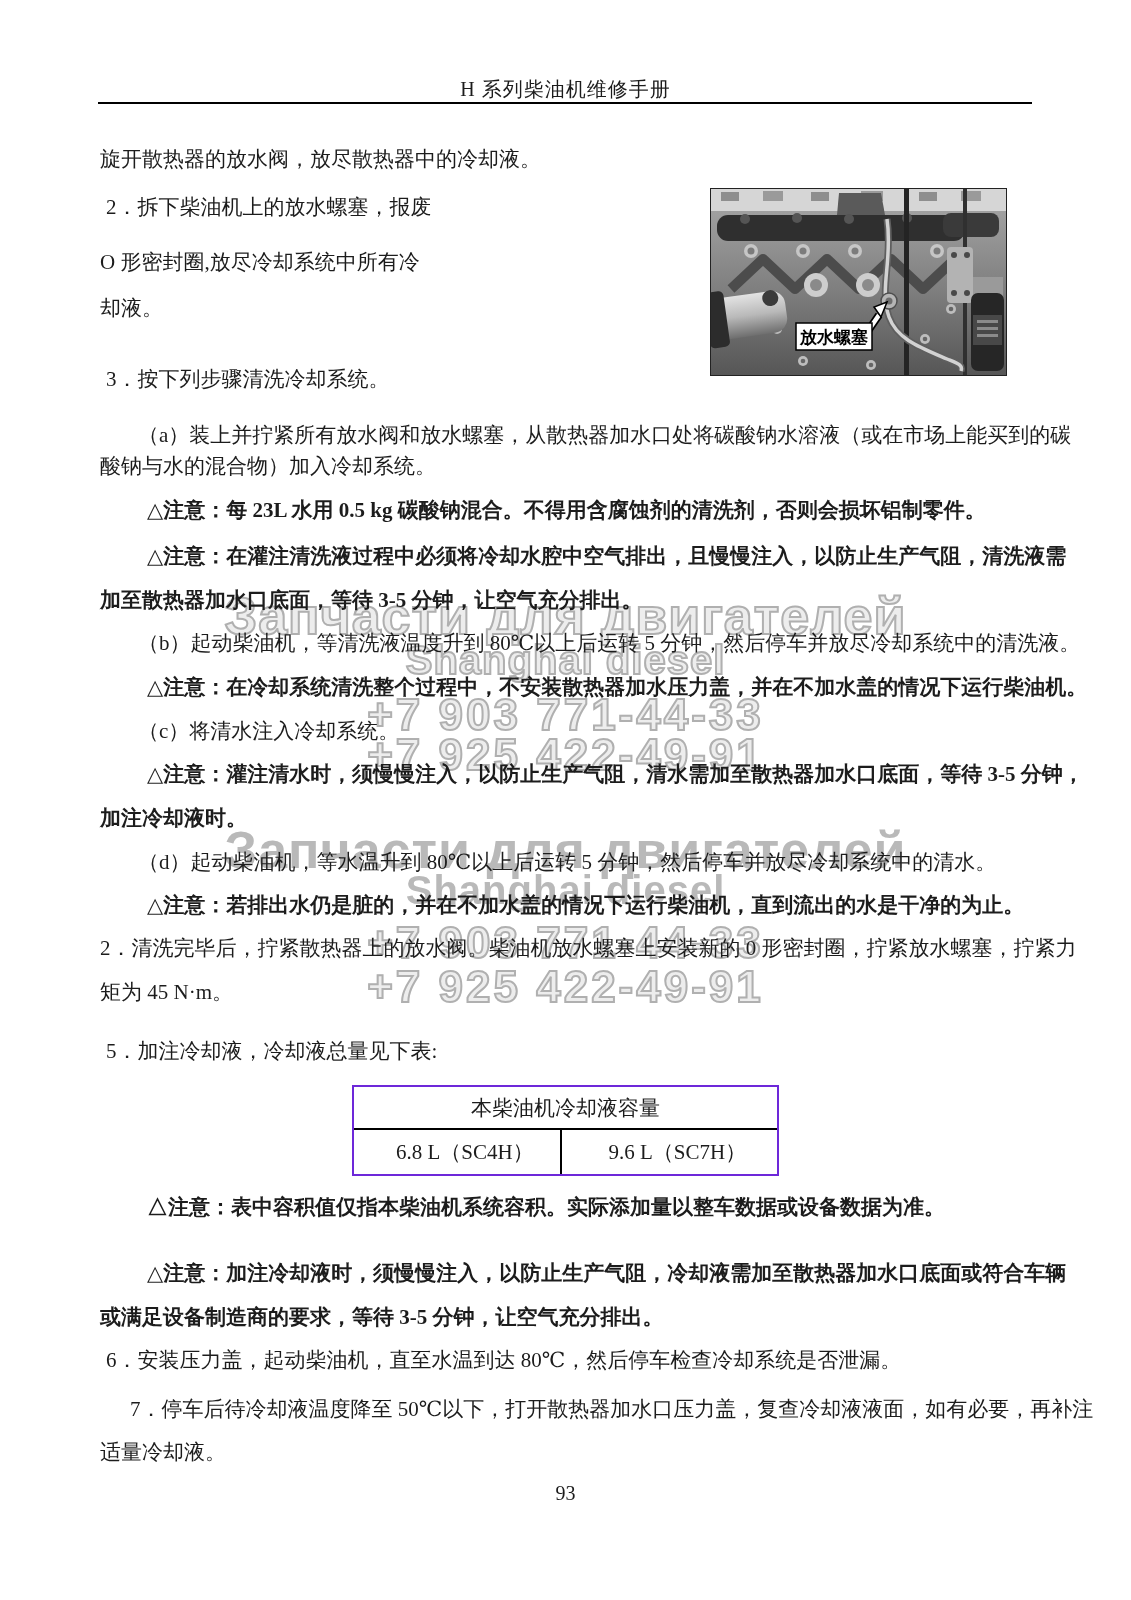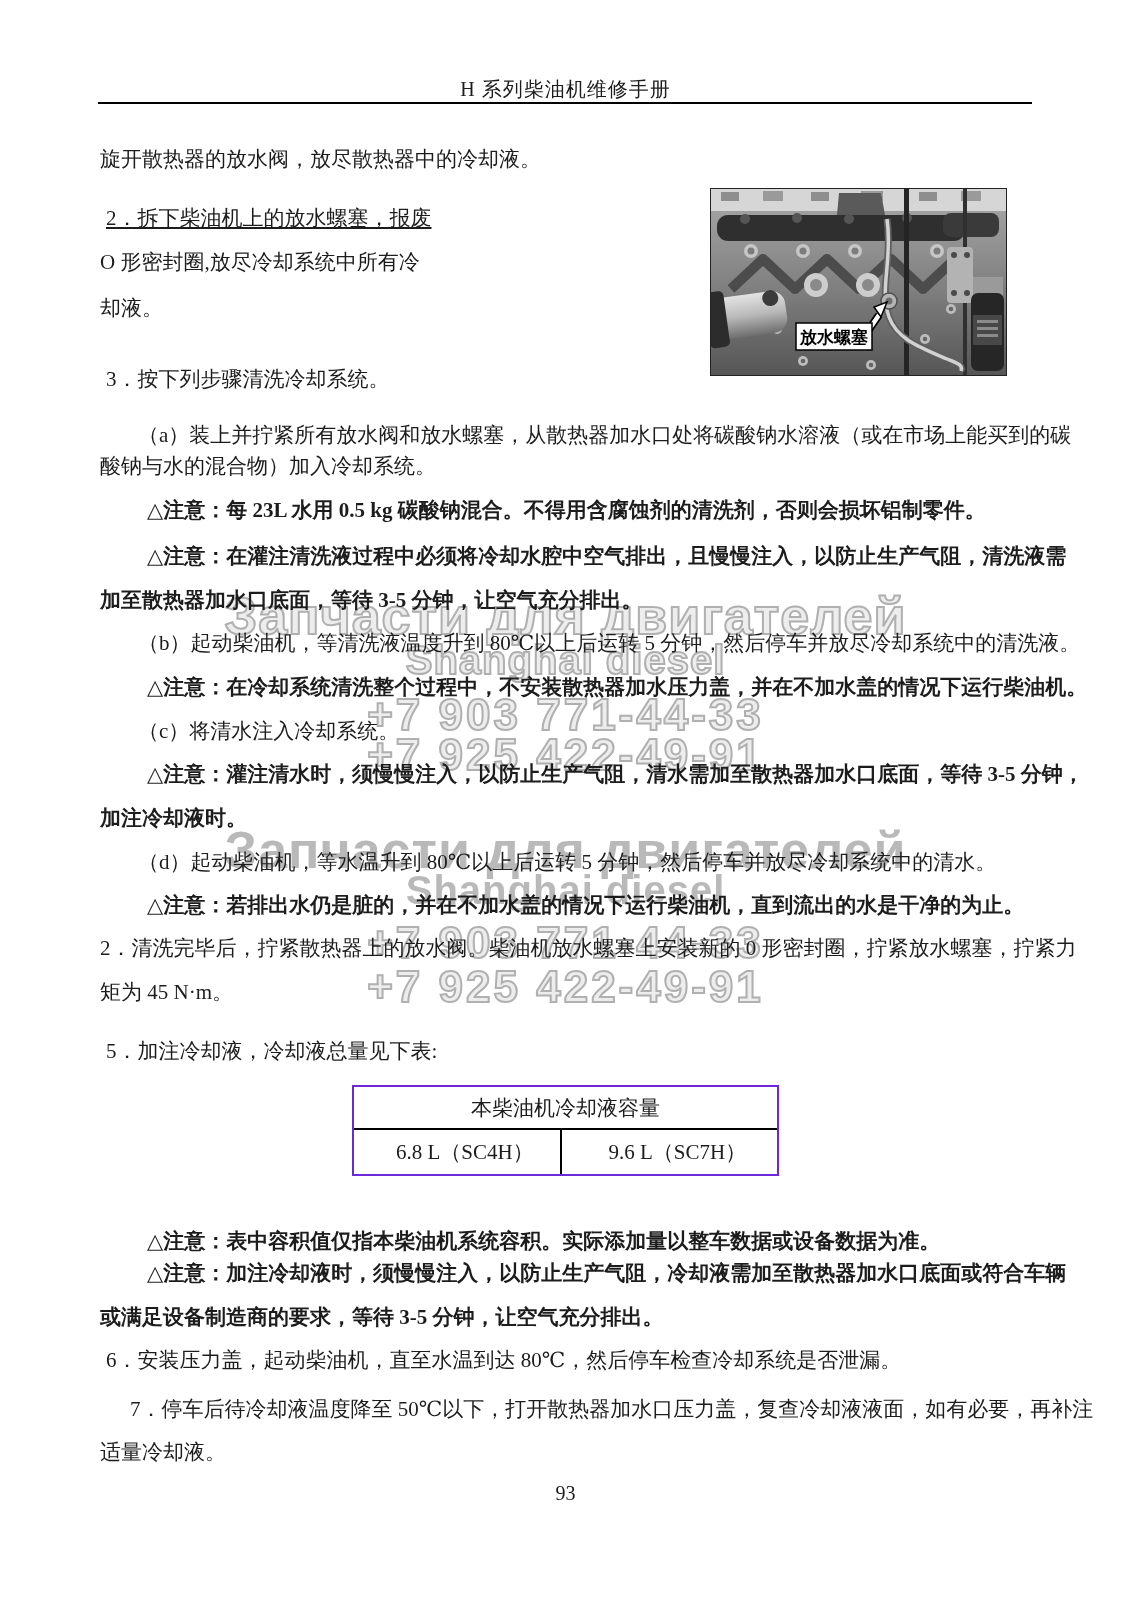--- a/index.html
+++ b/index.html
@@ -89,40 +89,40 @@
   <div class="wm wm-solid wm-lat" style="top:868px;">Shanghai diesel</div>
   <div class="wm wm-outline wm-tel" style="top:918px;">+7 903 771-44-33</div>
   <div class="wm wm-outline wm-tel" style="top:962px;">+7 925 422-49-91</div>
 
   <div class="text-layer">
 
     <div class="doc-header">H 系列柴油机维修手册</div>
     <div class="header-rule"></div>
 
     <div class="tl ind-body" style="top:148px;">旋开散热器的放水阀，放尽散热器中的冷却液。</div>
-    <div class="tl ind-item" style="top:207px;text-decoration:underline;">2．拆下柴油机上的放水螺塞，报废</div>
+    <div class="tl ind-item" style="top:196px;">2．拆下柴油机上的放水螺塞，报废</div>
     <div class="tl ind-body" style="top:251px;">O 形密封圈,放尽冷却系统中所有冷</div>
     <div class="tl ind-body" style="top:297px;">却液。</div>
     <div class="tl ind-item" style="top:368px;">3．按下列步骤清洗冷却系统。</div>
     <div class="tl ind-sub" style="top:424px;">（a）装上并拧紧所有放水阀和放水螺塞，从散热器加水口处将碳酸钠水溶液（或在市场上能买到的碳</div>
     <div class="tl ind-body" style="top:455px;">酸钠与水的混合物）加入冷却系统。</div>
     <div class="tl ind-notice bold" style="top:499px;">△注意：每 23L 水用 0.5 kg 碳酸钠混合。不得用含腐蚀剂的清洗剂，否则会损坏铝制零件。</div>
     <div class="tl ind-notice bold" style="top:545px;">△注意：在灌注清洗液过程中必须将冷却水腔中空气排出，且慢慢注入，以防止生产气阻，清洗液需</div>
     <div class="tl ind-body bold" style="top:589px;">加至散热器加水口底面，等待 3-5 分钟，让空气充分排出。</div>
     <div class="tl ind-sub" style="top:632px;">（b）起动柴油机，等清洗液温度升到 80℃以上后运转 5 分钟，然后停车并放尽冷却系统中的清洗液。</div>
     <div class="tl ind-notice bold" style="top:676px;">△注意：在冷却系统清洗整个过程中，不安装散热器加水压力盖，并在不加水盖的情况下运行柴油机。</div>
     <div class="tl ind-sub" style="top:720px;">（c）将清水注入冷却系统。</div>
     <div class="tl ind-notice bold" style="top:763px;">△注意：灌注清水时，须慢慢注入，以防止生产气阻，清水需加至散热器加水口底面，等待 3-5 分钟，</div>
     <div class="tl ind-body bold" style="top:807px;">加注冷却液时。</div>
     <div class="tl ind-sub" style="top:851px;">（d）起动柴油机，等水温升到 80℃以上后运转 5 分钟，然后停车并放尽冷却系统中的清水。</div>
     <div class="tl ind-notice bold" style="top:894px;">△注意：若排出水仍是脏的，并在不加水盖的情况下运行柴油机，直到流出的水是干净的为止。</div>
     <div class="tl ind-body" style="top:937px;">2．清洗完毕后，拧紧散热器上的放水阀。柴油机放水螺塞上安装新的 0 形密封圈，拧紧放水螺塞，拧紧力</div>
     <div class="tl ind-body" style="top:981px;">矩为 45 N·m。</div>
     <div class="tl ind-item" style="top:1040px;">5．加注冷却液，冷却液总量见下表:</div>
-    <div class="tl ind-notice bold" style="top:1230px;">△注意：表中容积值仅指本柴油机系统容积。实际添加量以整车数据或设备数据为准。</div>
+    <div class="tl ind-notice bold" style="top:1196px;font-family:Liberation Serif, serif;">△注意：表中容积值仅指本柴油机系统容积。实际添加量以整车数据或设备数据为准。</div>
     <div class="tl ind-notice bold" style="top:1262px;">△注意：加注冷却液时，须慢慢注入，以防止生产气阻，冷却液需加至散热器加水口底面或符合车辆</div>
     <div class="tl ind-body bold" style="top:1306px;">或满足设备制造商的要求，等待 3-5 分钟，让空气充分排出。</div>
     <div class="tl ind-item" style="top:1349px;">6．安装压力盖，起动柴油机，直至水温到达 80℃，然后停车检查冷却系统是否泄漏。</div>
     <div class="tl ind-item" style="top:1398px;margin-left:24px;">7．停车后待冷却液温度降至 50℃以下，打开散热器加水口压力盖，复查冷却液液面，如有必要，再补注</div>
     <div class="tl ind-body" style="top:1441px;">适量冷却液。</div>
 
     <div class="figure">
       <svg width="295" height="186" viewBox="0 0 295 186" xmlns="http://www.w3.org/2000/svg">
         <defs>
           <linearGradient id="blockg" x1="0" y1="0" x2="0" y2="1">

